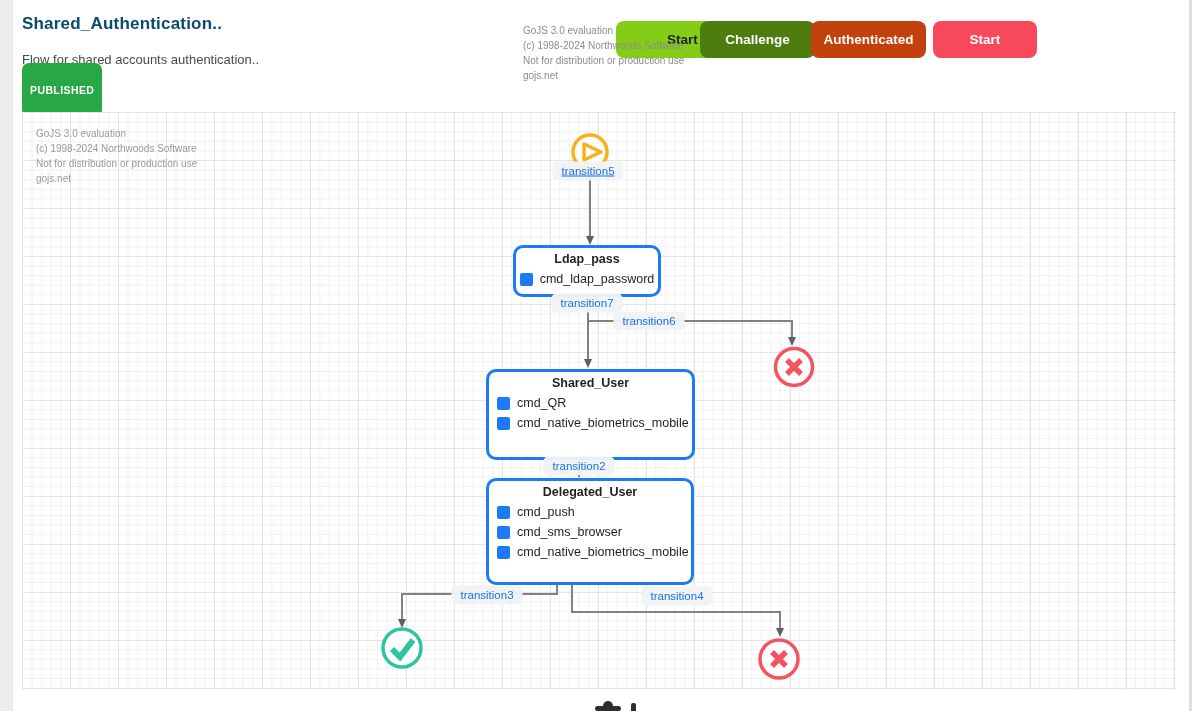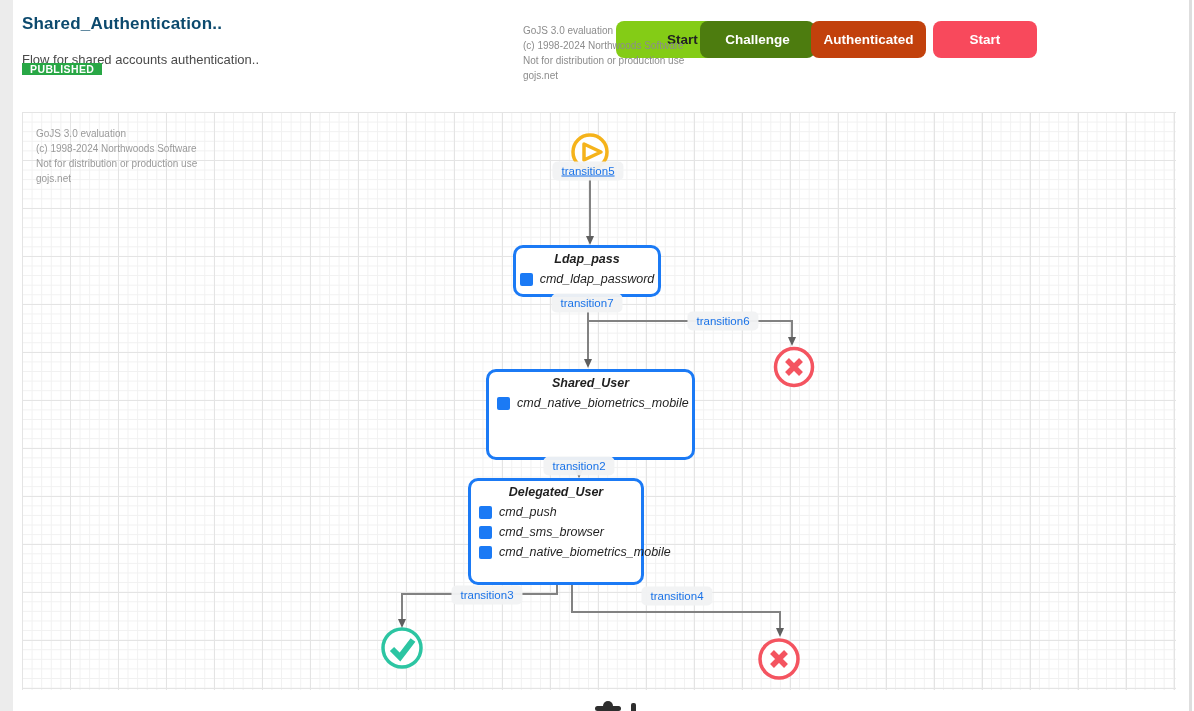--- a/index.html
+++ b/index.html
@@ -8,21 +8,21 @@
   .page { position:relative; width:1194px; height:711px; background:#ffffff; }
 
   .left-strip { position:absolute; left:0; top:0; width:13px; height:711px; background:#ececec; }
   .scroll-line { position:absolute; left:1189px; top:0; width:3px; height:711px; background:#dedede; }
 
   
   .header { position:absolute; left:13px; top:0; right:0; height:96px; background:#fff; }
   .flow-title { position:absolute; left:9px; top:14px; font-size:17px; font-weight:bold; color:#0c4a6e; letter-spacing:.2px; }
   .flow-subtitle { position:absolute; left:9px; top:52px; font-size:13px; color:#4a4a4a; }
   .status-badge { position:absolute; left:9px; top:63px; background:#28a745; color:#fff;
-                  font-size:10.5px; font-weight:bold; padding:0 8px; border-radius:0; letter-spacing:.4px; }
+                  font-size:10.5px; font-weight:bold; padding:21px 8px; border-radius:7px; letter-spacing:.4px; }
 
   .wm { font-size:10px; line-height:15px; color:#8c8c8c; }
   .header-wm { position:absolute; left:510px; top:23px; z-index:6; }
 
   .btn { position:absolute; top:21px; height:37px; border:none; border-radius:8px;
          font-family:"Liberation Sans", sans-serif; font-size:13.5px; font-weight:bold;
          color:#fff; cursor:pointer; z-index:4; }
   .btn-start { left:603px; width:110px; background:#84cc16; color:#222;padding-left:23px; }
   .btn-challenge { left:687px; width:115px; background:#4d7c0f; }
   .btn-auth { left:798px; width:115px; background:#c2410c; }
@@ -34,38 +34,38 @@
       linear-gradient(to right, #e4e4e4 1px, transparent 1px),
       linear-gradient(to bottom, #e4e4e4 1px, transparent 1px),
       linear-gradient(to right, #f1f1f1 1px, transparent 1px),
       linear-gradient(to bottom, #f1f1f1 1px, transparent 1px);
     background-size: 48px 48px, 48px 48px, 9.6px 9.6px, 9.6px 9.6px; }
   .canvas-wm { position:absolute; left:14px; top:14px; color:#9a9a9a; }
 
   .edges { position:absolute; left:0; top:0; width:1154px; height:578px; }
 
   .state-node { position:absolute; background:#fff; border:3px solid #1b7af5; border-radius:10px;
-                padding:4px 8px 4px 8px; z-index:3;font-style:italic; }
+                padding:4px 8px 4px 8px; z-index:3; }
   .node-title { text-align:center; font-size:12.5px; font-weight:bold; color:#1f1f1f; height:17px; }
   .cmd-row { display:flex; align-items:center; height:20px; font-size:12.5px; color:#1f1f1f; white-space:nowrap; }
   .cmd-icon { width:13px; height:13px; background:#1b7af5; border-radius:2px; margin-right:7px; flex:0 0 13px; }
 
   .t-label { position:absolute; transform:translate(-50%,-50%); background:rgba(241,242,244,.96);
              color:#1a73e8; font-size:11.5px; padding:3px 9px 4px 9px; border-radius:5px;
              white-space:nowrap; z-index:4; }
   #lbl-t5 { left:566px; top:59px;text-decoration:underline; }
   #lbl-t7 { left:565px; top:191px; }
-  #lbl-t6 { left:701px; top:209px;text-align:center; }
+  #lbl-t6 { left:627px; top:209px;text-align:center; }
   #lbl-t2 { left:557px; top:354px; }
   #lbl-t3 { left:465px; top:483px; }
   #lbl-t4 { left:655px; top:484px;text-align:center; }
 
   #node-ldap { left:491px; top:133px; width:148px; height:52px; }
   #node-shared { left:464px; top:257px; width:209px; height:91px; }
-  #node-delegated { left:446px; top:366px; width:176px; height:107px; }
+  #node-delegated { left:464px; top:366px; width:208px; height:107px; }
   #node-ldap .cmd-row { justify-content:center; }
 
   
   .cutoff-1 { position:absolute; left:595px; top:701px; width:26px; height:10px; }
   .cutoff-1 .bump { position:absolute; left:8px; top:0; width:10px; height:6px; background:#2e2e2e; border-radius:5px 5px 0 0; }
   .cutoff-1 .base { position:absolute; left:0; top:5px; width:26px; height:5px; background:#2e2e2e; border-radius:3px; }
   .cutoff-2 { position:absolute; left:631px; top:703px; width:5px; height:8px; background:#2e2e2e; border-radius:2px 2px 0 0; }
 </style>
 </head>
 <body>
@@ -149,20 +149,24 @@
       <div class="cmd-row">
         <span class="cmd-icon"></span>
         <span>cmd_ldap_password</span>
       </div>
     </div>
 
     <div class="state-node" id="node-shared">
       <div class="node-title">Shared_User</div>
       <div class="cmd-row">
         <span class="cmd-icon"></span>
+        <span>cmd_QR</span>
+      </div>
+      <div class="cmd-row">
+        <span class="cmd-icon"></span>
         <span>cmd_native_biometrics_mobile</span>
       </div>
     </div>
 
     <div class="state-node" id="node-delegated">
       <div class="node-title">Delegated_User</div>
       <div class="cmd-row">
         <span class="cmd-icon"></span>
         <span>cmd_push</span>
       </div>

